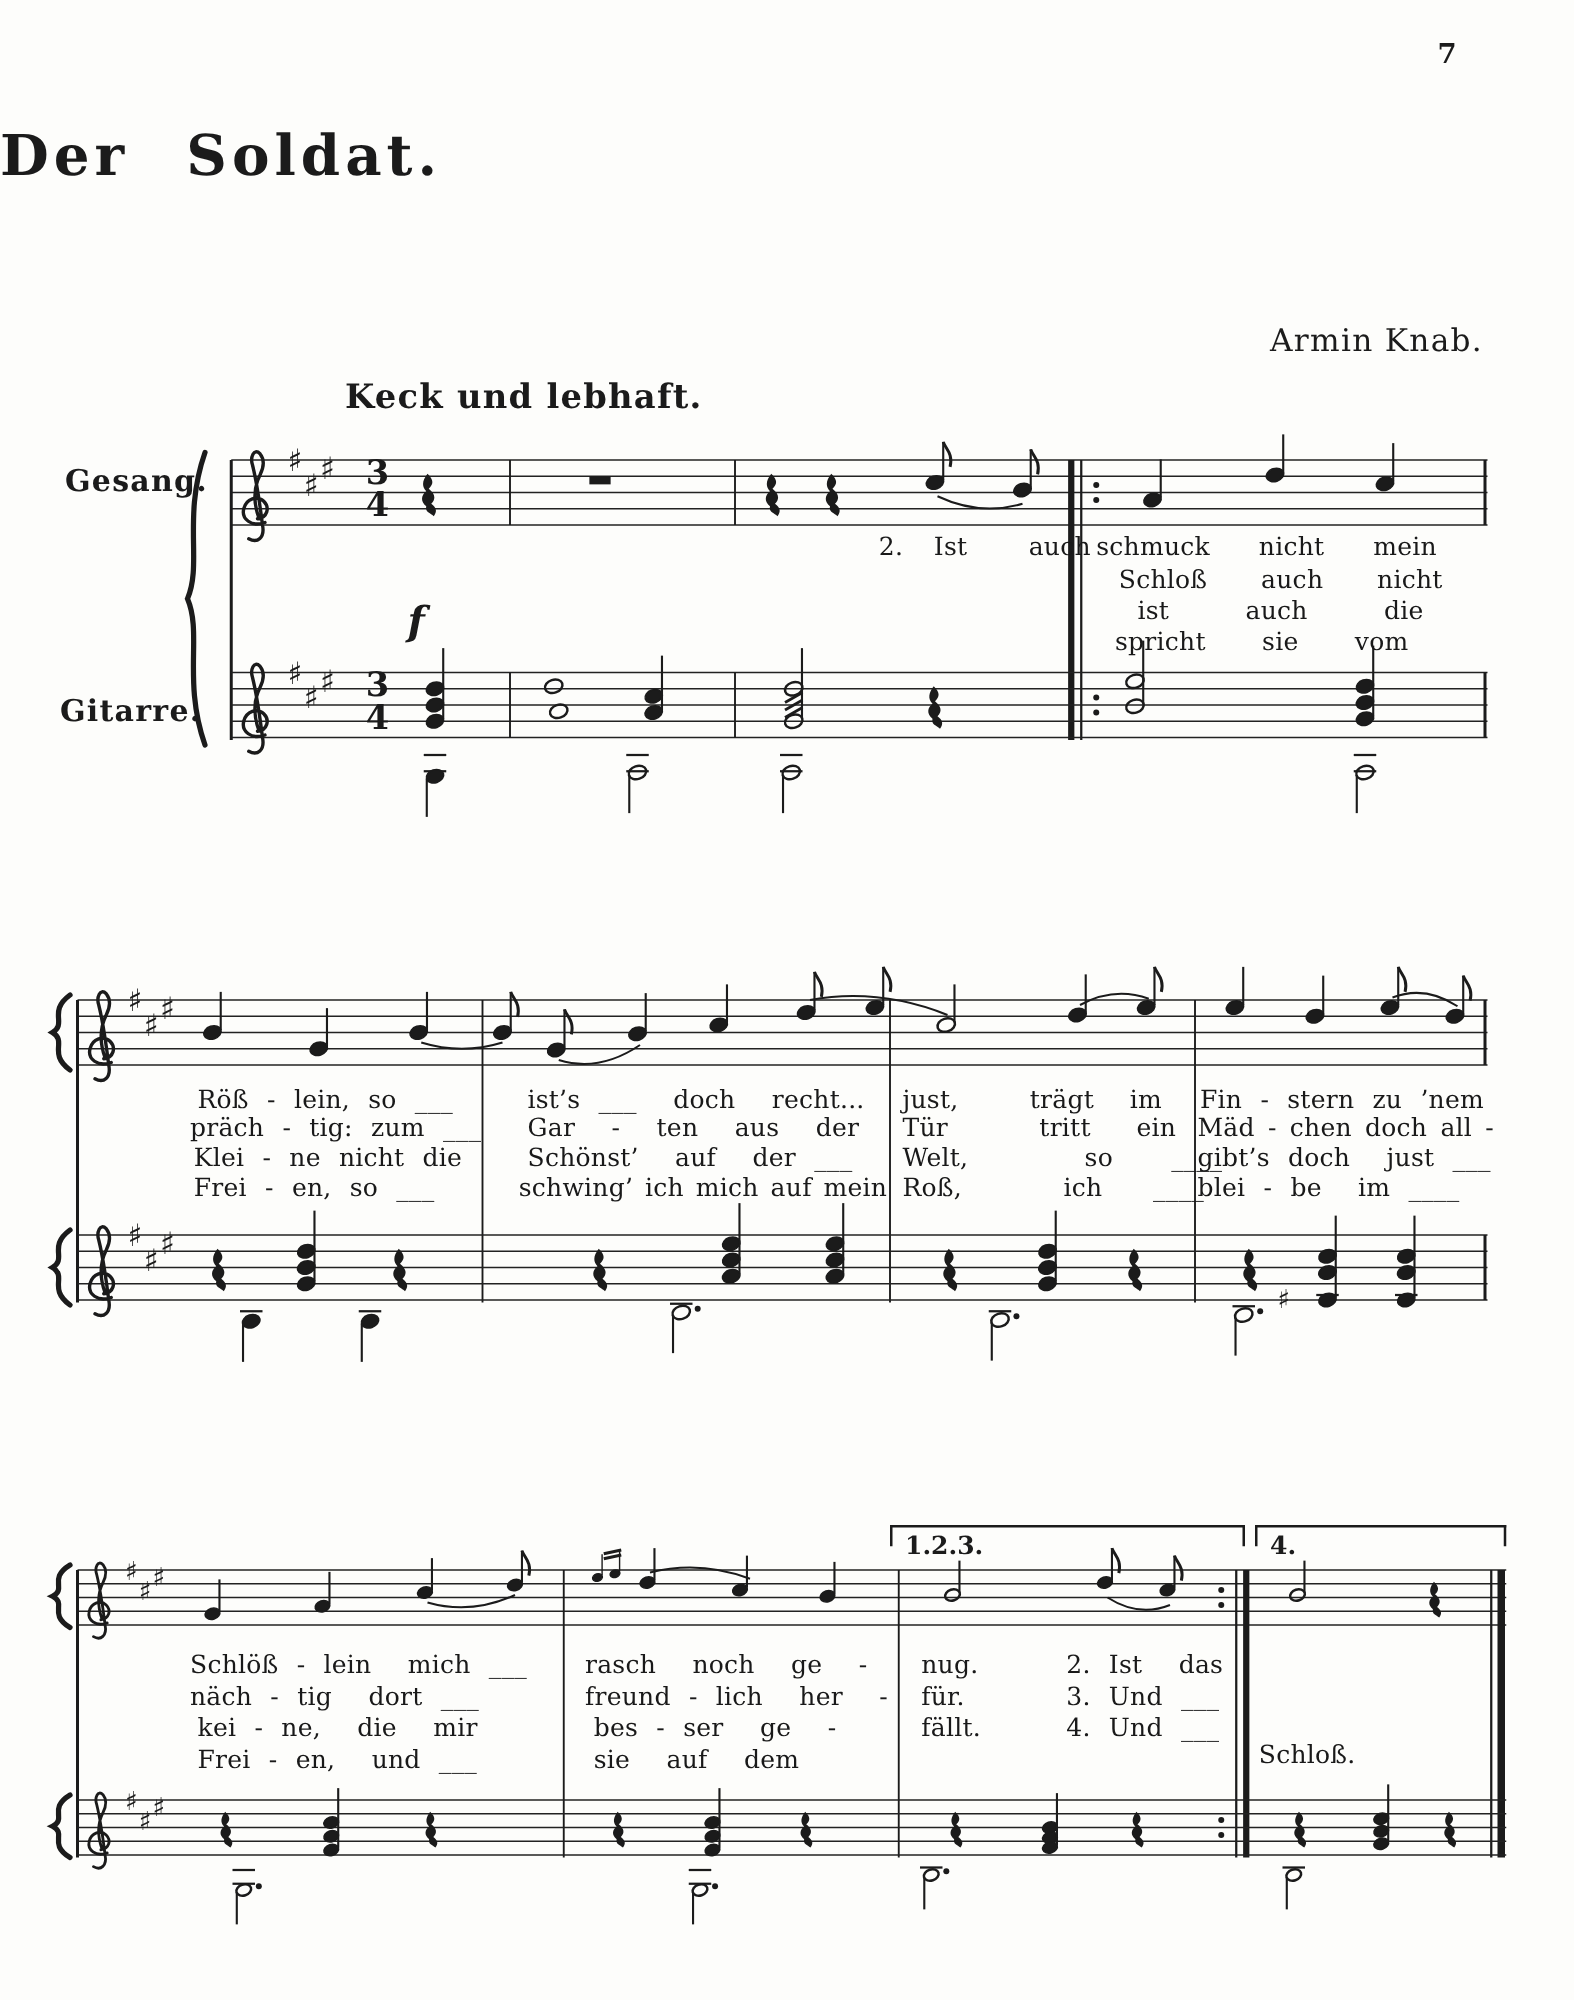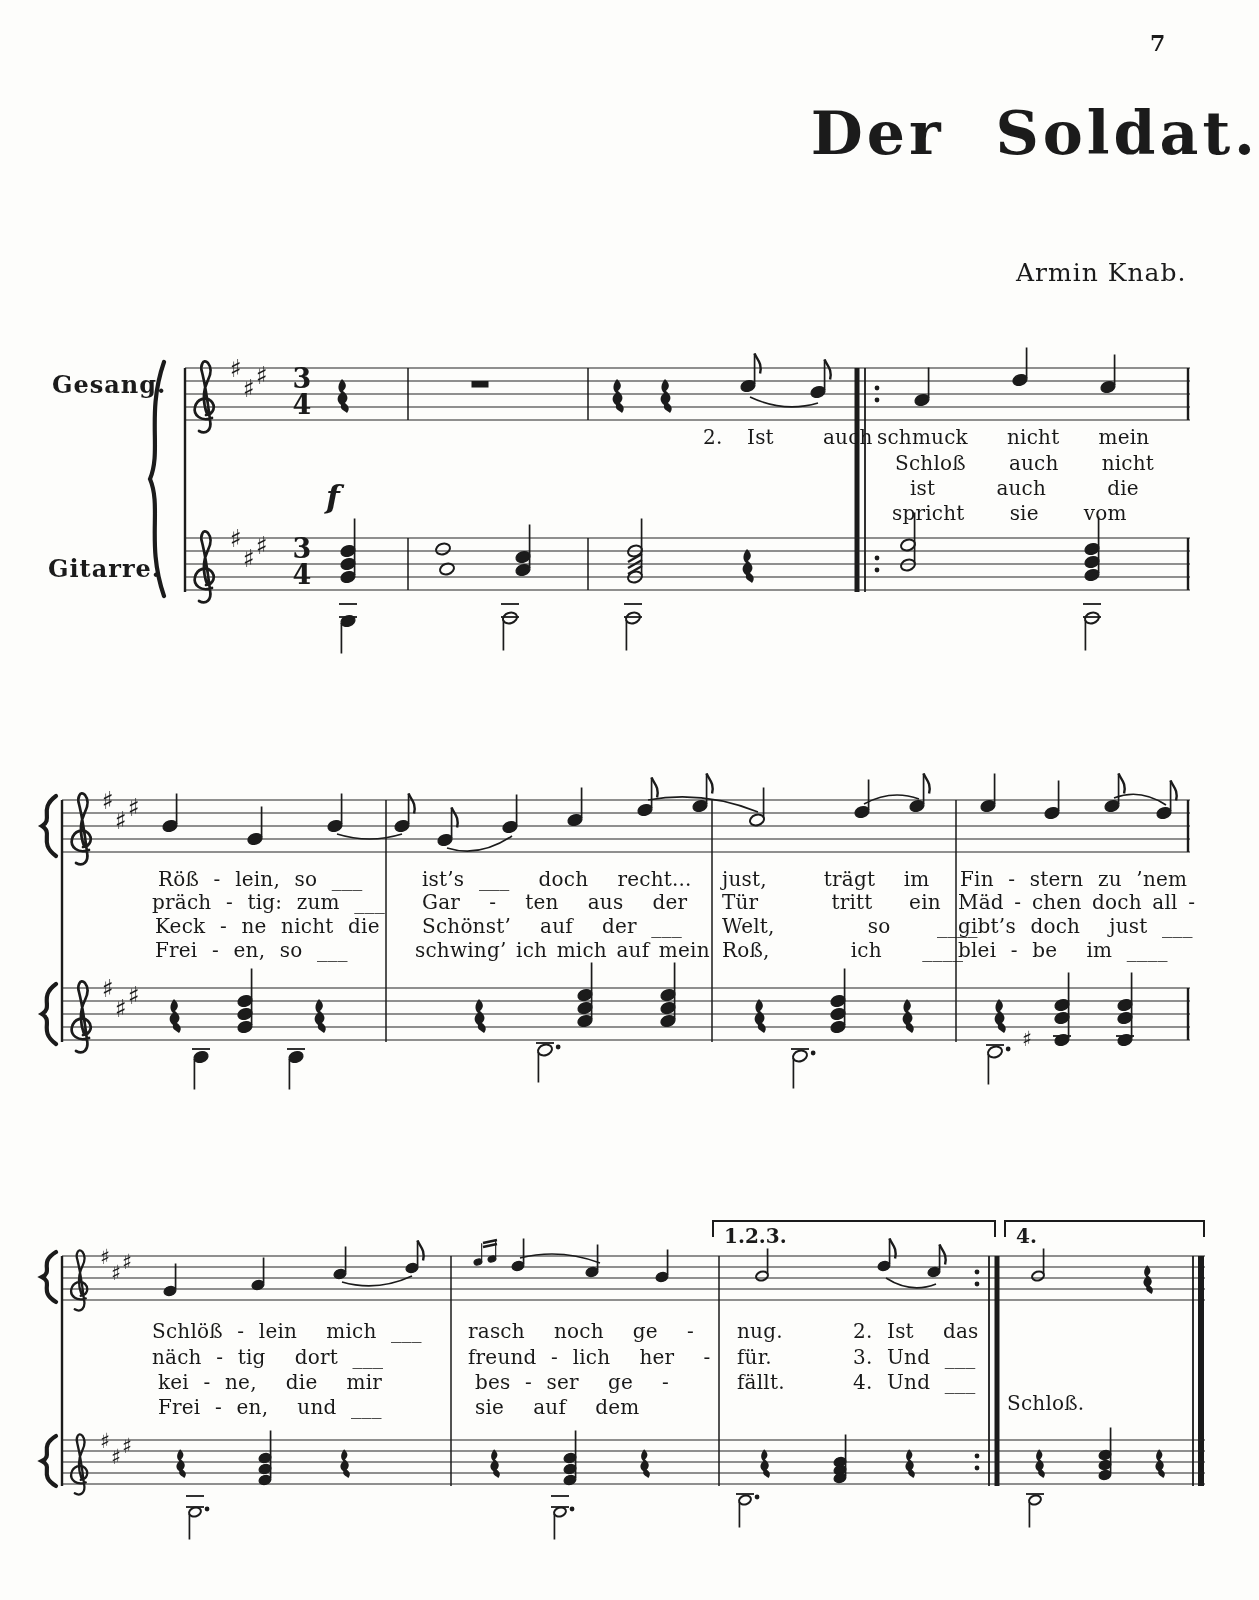--- a/index.html
+++ b/index.html
@@ -3,21 +3,21 @@
 <meta charset="utf-8">
 <style>
   html,body{margin:0;padding:0;background:#e8e8e8;}
   .page{
     position:relative; width:1259px; height:1600px; margin:0 auto;
     background:#fdfdfb; overflow:hidden; color:#1b1b1b;
     font-family:"DejaVu Serif", serif;
   }
   .abs{position:absolute;}
   .page-num{left:1150px; top:30px; font-size:22px; font-weight:bold; letter-spacing:1px;}
-  .title{left:0; right:0; top:98px; text-align:right; font-size:60px; font-weight:bold; letter-spacing:4px; word-spacing:26px;}
+  .title{left:0; right:0; top:98px; text-align:left; font-size:45px; font-weight:bold; letter-spacing:4px; word-spacing:26px;}
   .poet{left:0; right:0; top:184px; text-align:center; font-size:21px; letter-spacing:1px;}
   .composer{left:1016px; top:258px; font-size:25px; font-weight:normal; letter-spacing:1px;}
   .tempo{left:276px; top:302px; font-size:27px; font-weight:bold; letter-spacing:1px;}
   .inst{font-size:24px; font-weight:bold; letter-spacing:1px;}
   .dyn{font-size:32px; font-weight:bold; font-style:italic; font-family:"DejaVu Serif",serif;}
   .timesig{width:28px; text-align:center; font-size:27px; font-weight:bold; line-height:26px;}
   .lyr{font-size:20px; color:#191919; white-space:pre; letter-spacing:0.2px; word-spacing:8px; line-height:22px;}
   .volta{border-top:2.4px solid #1b1b1b; border-left:2.4px solid #1b1b1b; border-right:2.4px solid #1b1b1b; height:15px;}
   .volta-label{font-size:20px; font-weight:bold;}
   svg.notation{left:0; top:0; pointer-events:none;}
@@ -354,20 +354,21 @@
         <ellipse cx="1105" cy="1475" rx="6.050000000000001" ry="4.4" transform="rotate(-18 1105 1475)" fill="#1b1b1b" stroke="#1b1b1b" stroke-width="1.2"></ellipse>
         <line x1="1110.566" y1="1473" x2="1110.566" y2="1427.5" stroke="#1b1b1b" stroke-width="1.7"></line>
         <ellipse cx="1035" cy="1500" rx="6.050000000000001" ry="4.4" transform="rotate(-18 1035 1500)" fill="none" stroke="#1b1b1b" stroke-width="2"></ellipse>
         <line x1="1029.434" y1="1502" x2="1029.434" y2="1527.5" stroke="#1b1b1b" stroke-width="1.7"></line>
       </g>
     </svg>
 
   <div class="abs page-num">7</div>
   <div class="abs title">Der Soldat.</div>
   <div class="abs composer">Armin Knab.</div>
+  <div class="abs tempo">Keck und lebhaft.</div>
 
   <div class="abs inst" style="left:52px;top:370px">Gesang.</div>
   <div class="abs inst" style="left:48px;top:554px">Gitarre.</div>
   <div class="abs timesig" style="left:288px;top:366px">3</div>
   <div class="abs timesig" style="left:288px;top:392px">4</div>
   <div class="abs timesig" style="left:288px;top:536px">3</div>
   <div class="abs timesig" style="left:288px;top:562px">4</div>
   <div class="abs dyn" style="left:326px;top:478px">f</div>
 
   <span class="abs lyr" style="left:703px;top:426px;word-spacing:18px">2. Ist  auch</span>
@@ -377,21 +378,21 @@
   <span class="abs lyr" style="left:892px;top:502px;word-spacing:16px">spricht  sie  vom</span>
 
   <span class="abs lyr" style="left:158px;top:868px">Röß - lein, so ___</span>
   <span class="abs lyr" style="left:422px;top:868px">ist’s ___  doch  recht...</span>
   <span class="abs lyr" style="left:722px;top:868px;word-spacing:22px">just,  trägt im</span>
   <span class="abs lyr" style="left:960px;top:868px">Fin - stern zu ’nem</span>
   <span class="abs lyr" style="left:152px;top:891px">präch - tig: zum ___</span>
   <span class="abs lyr" style="left:422px;top:891px">Gar  -  ten  aus  der</span>
   <span class="abs lyr" style="left:722px;top:891px;word-spacing:30px">Tür  tritt ein</span>
   <span class="abs lyr" style="left:958px;top:891px;word-spacing:4px">Mäd - chen doch all -</span>
-  <span class="abs lyr" style="left:155px;top:915px">Keck - ne nicht die</span>
+  <span class="abs lyr" style="left:155px;top:915px">Klei - ne nicht die</span>
   <span class="abs lyr" style="left:422px;top:915px">Schönst’  auf  der ___</span>
   <span class="abs lyr" style="left:722px;top:915px;word-spacing:40px">Welt,  so ____</span>
   <span class="abs lyr" style="left:958px;top:915px">gibt’s doch  just ___</span>
   <span class="abs lyr" style="left:155px;top:939px">Frei - en, so ___</span>
   <span class="abs lyr" style="left:415px;top:939px;word-spacing:3px">schwing’ ich mich auf mein</span>
   <span class="abs lyr" style="left:722px;top:939px;word-spacing:34px">Roß,  ich ____</span>
   <span class="abs lyr" style="left:958px;top:939px">blei - be  im ____</span>
 
   <div class="abs volta" style="left:712px;top:1220px;width:280px"></div>
   <div class="abs volta" style="left:1004px;top:1220px;width:197px"></div>

